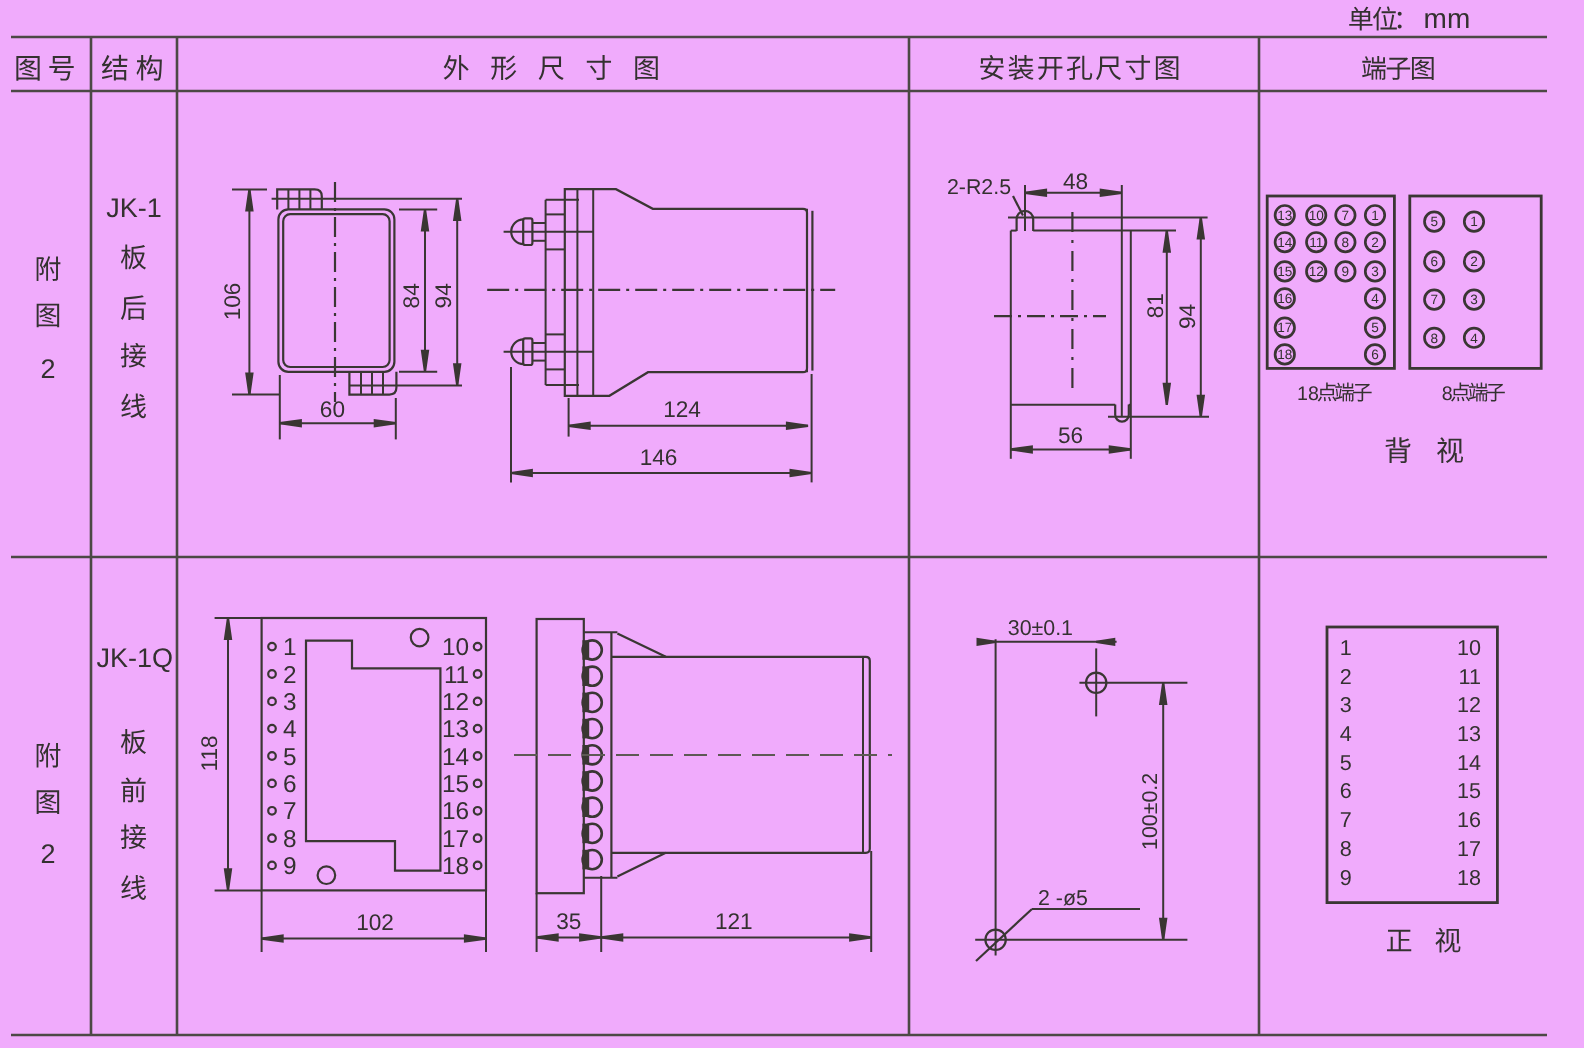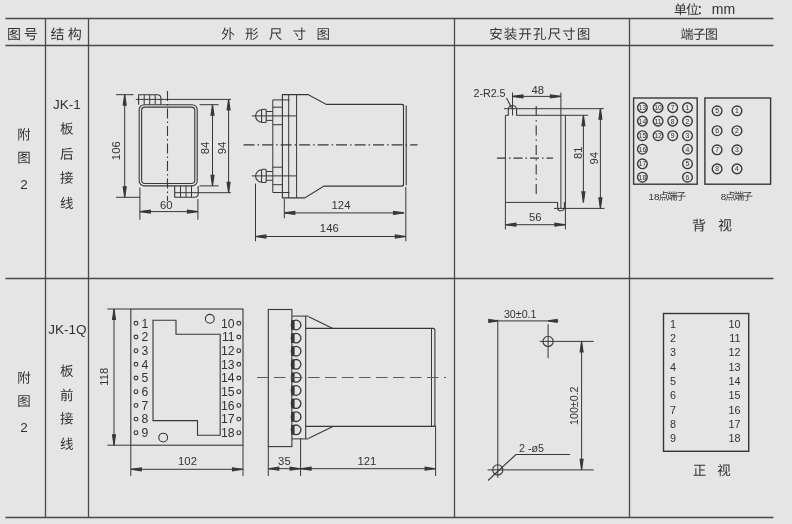--- a/index.html
+++ b/index.html
@@ -1,16 +1,16 @@
 <!DOCTYPE html>
 <html><head>
 <meta charset="utf-8">
 <style>
 html,body{margin:0;padding:0;background:#ffffff;}
-#page{position:relative;width:792px;height:524px;background:#e5e5e5;overflow:hidden;}
+#page{position:relative;width:792px;height:524px;background:#f0abfc;overflow:hidden;}
 svg{position:absolute;top:0;left:0;}
 </style>
 </head>
 <body>
 <div id="page">
 <svg width="792" height="524" viewBox="0 0 792 524" fill="none" stroke="none" stroke-linecap="butt" shape-rendering="geometricPrecision">
 <defs>
 <path id="g5355" d="M221 437H459V329H221ZM536 437H785V329H536ZM221 603H459V497H221ZM536 603H785V497H536ZM709 836C686 785 645 715 609 667H366L407 687C387 729 340 791 299 836L236 806C272 764 311 707 333 667H148V265H459V170H54V100H459V-79H536V100H949V170H536V265H861V667H693C725 709 760 761 790 809Z"></path>
 <path id="g4f4d" d="M369 658V585H914V658ZM435 509C465 370 495 185 503 80L577 102C567 204 536 384 503 525ZM570 828C589 778 609 712 617 669L692 691C682 734 660 797 641 847ZM326 34V-38H955V34H748C785 168 826 365 853 519L774 532C756 382 716 169 678 34ZM286 836C230 684 136 534 38 437C51 420 73 381 81 363C115 398 148 439 180 484V-78H255V601C294 669 329 742 357 815Z"></path>
 <path id="g56fe" d="M375 279C455 262 557 227 613 199L644 250C588 276 487 309 407 325ZM275 152C413 135 586 95 682 61L715 117C618 149 445 188 310 203ZM84 796V-80H156V-38H842V-80H917V796ZM156 29V728H842V29ZM414 708C364 626 278 548 192 497C208 487 234 464 245 452C275 472 306 496 337 523C367 491 404 461 444 434C359 394 263 364 174 346C187 332 203 303 210 285C308 308 413 345 508 396C591 351 686 317 781 296C790 314 809 340 823 353C735 369 647 396 569 432C644 481 707 538 749 606L706 631L695 628H436C451 647 465 666 477 686ZM378 563 385 570H644C608 531 560 496 506 465C455 494 411 527 378 563Z"></path>

